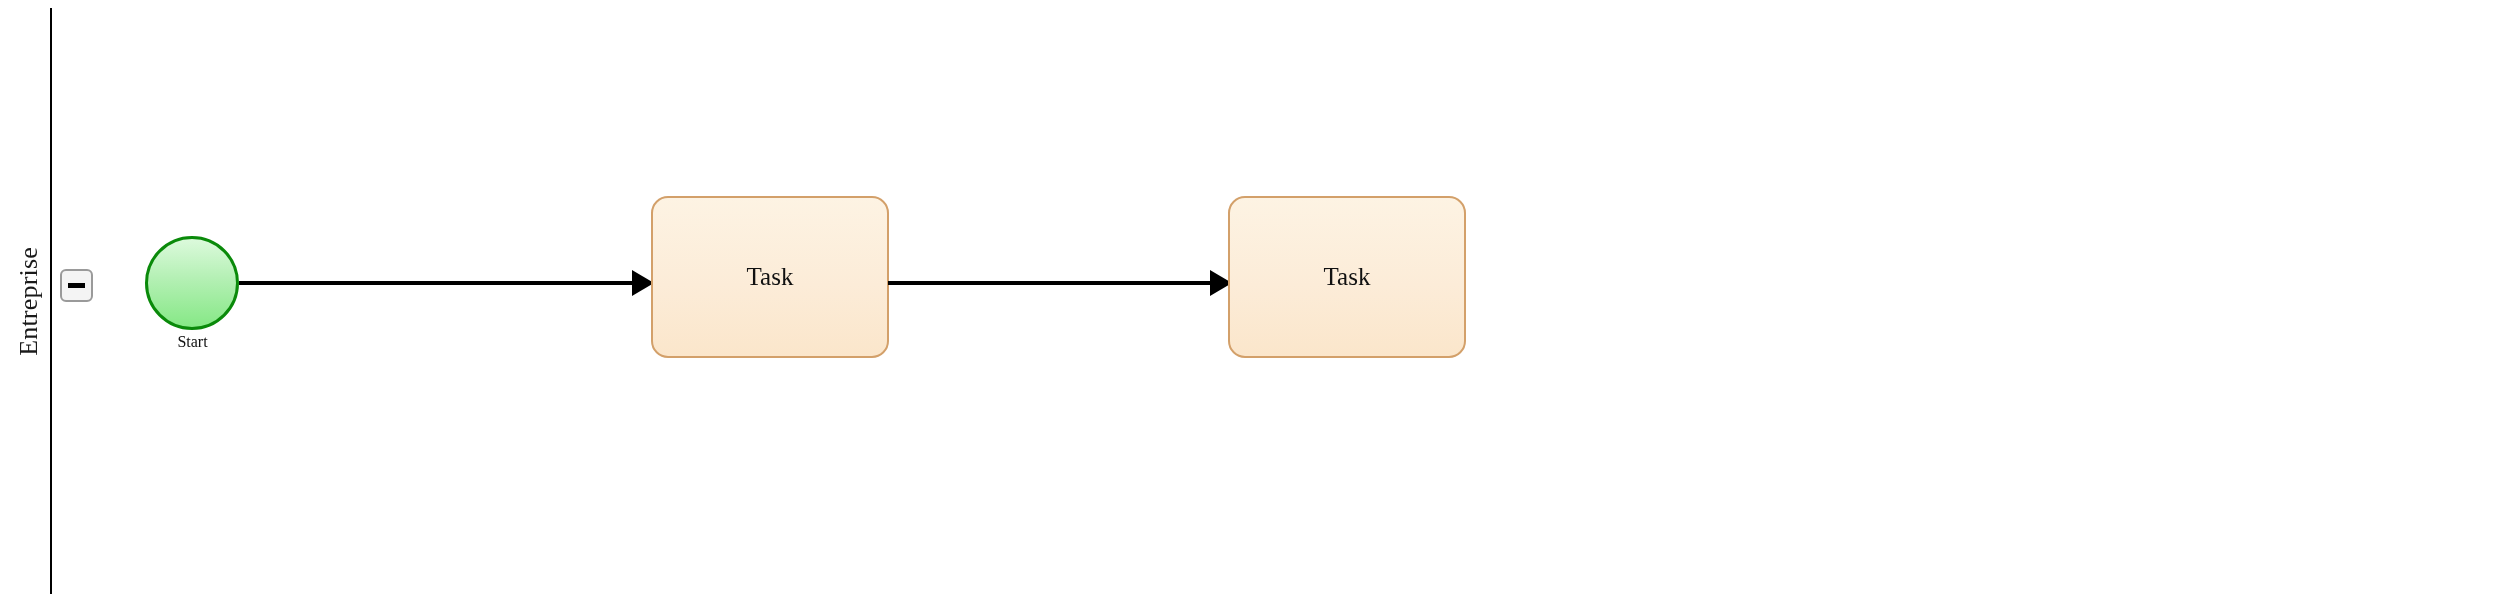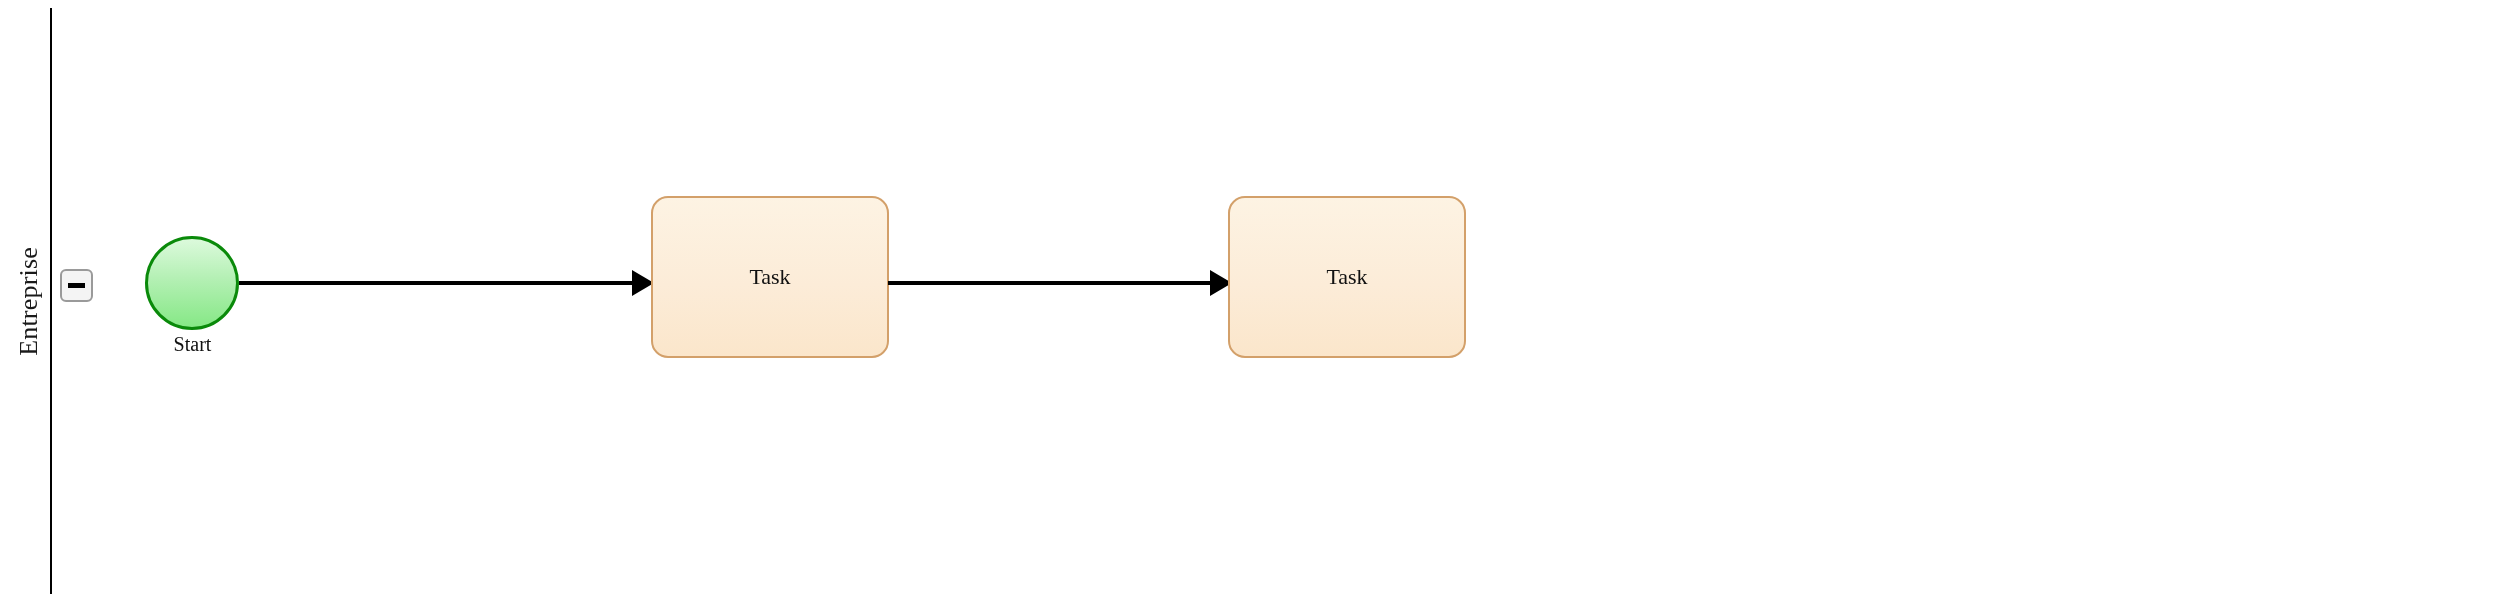--- a/index.html
+++ b/index.html
@@ -105,40 +105,40 @@
     background: linear-gradient(to bottom, #dcfadc 0%, #b4f0b4 45%, #86e886 100%);
     cursor: pointer;
   }
   .start-event-label {
     position: absolute;
     left: 100px;
     top: 333px;
     width: 185px;
     text-align: center;
     font-family: "Liberation Serif", "DejaVu Serif", serif;
-    font-size: 20px;
+    font-size: 16px;
     color: #111111;
     white-space: nowrap;
   }
 
   
   .task {
     position: absolute;
     box-sizing: border-box;
     border: 2px solid #d3a06a;
     border-radius: 17px;
     background: linear-gradient(to bottom, #fdf3e3 0%, #fcecd8 55%, #fbe6cb 100%);
     display: flex;
     align-items: center;
     justify-content: center;
     cursor: pointer;
   }
   .task-label {
     font-family: "Liberation Serif", "DejaVu Serif", serif;
-    font-size: 22px;
+    font-size: 25px;
     color: #111111;
     white-space: nowrap;
     user-select: none;
   }
   #task-1 { left: 651px; top: 196px; width: 238px; height: 162px; }
   #task-2 { left: 1228px; top: 196px; width: 238px; height: 162px; }
 
   
   .flow {
     position: absolute;

